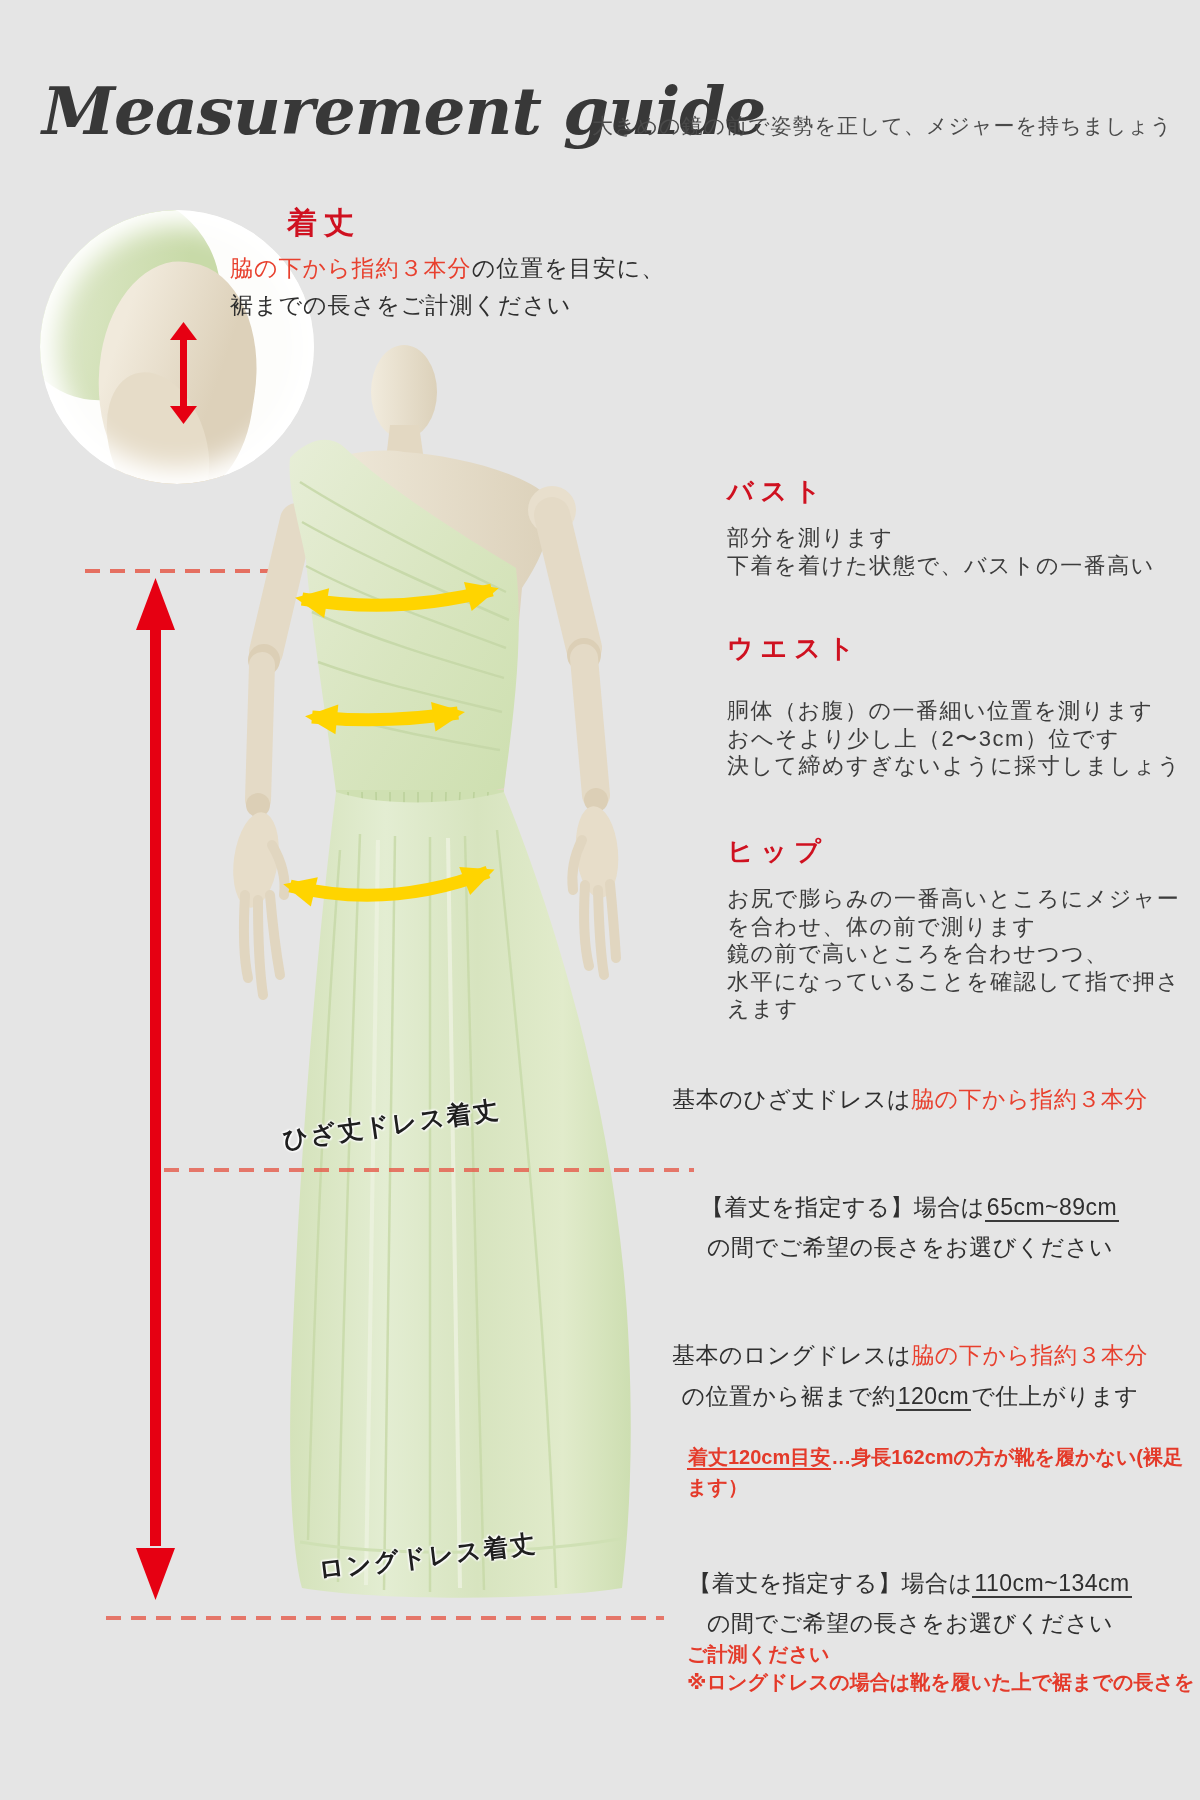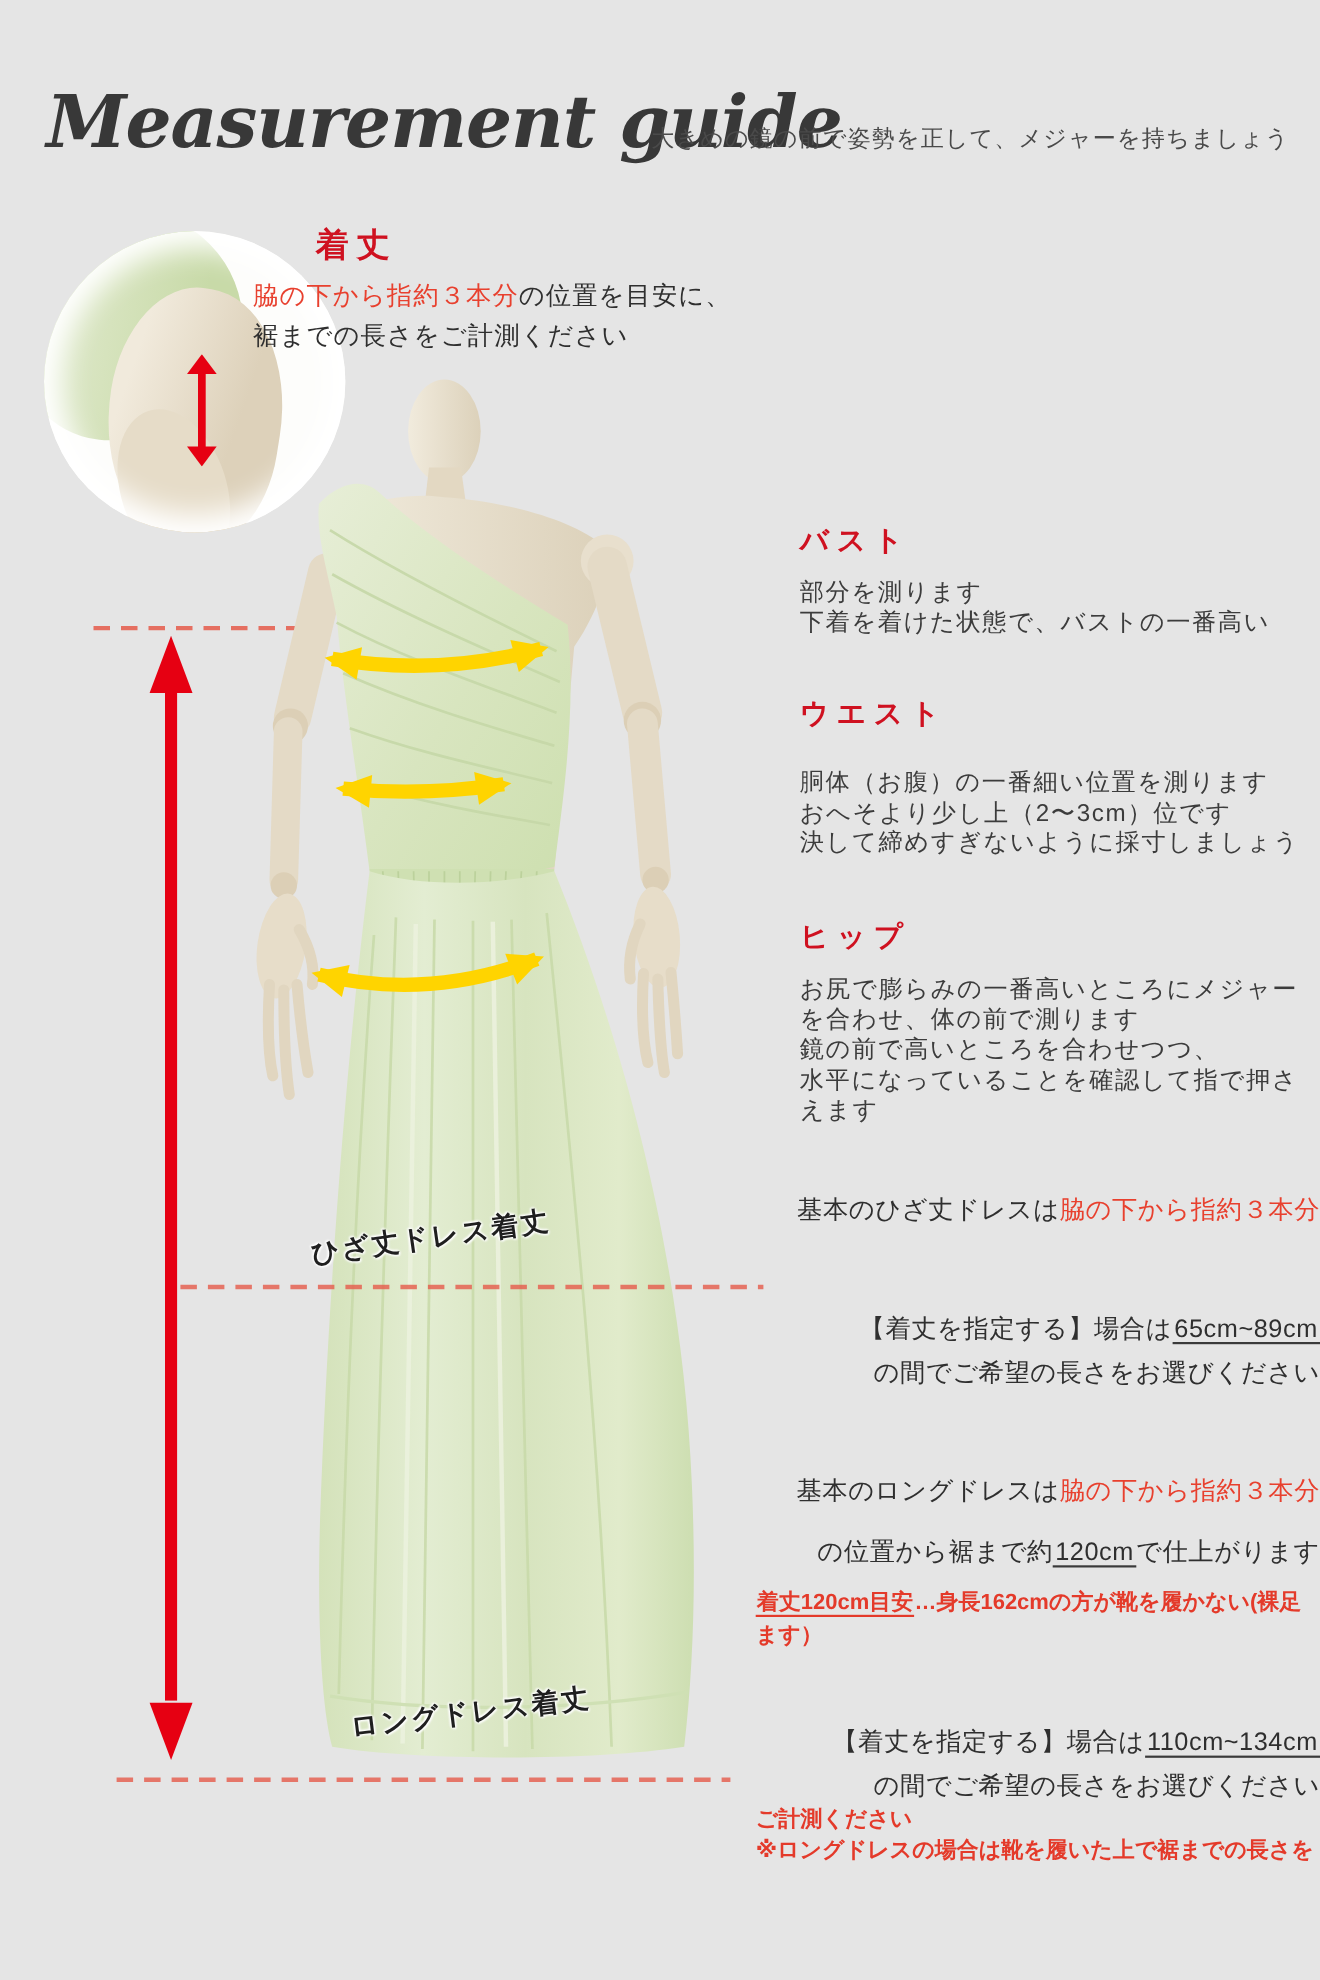--- a/index.html
+++ b/index.html
@@ -16,21 +16,21 @@
   .abs{position:absolute}
   .z2{z-index:3}
   .title{font-family:"DejaVu Serif",serif;font-style:italic;font-weight:700;font-size:66px;color:#383838;letter-spacing:-1px}
   .subtitle{font-size:21px;color:#4a4a4a;letter-spacing:1px}
   .red-heading{color:var(--heading-red);font-weight:700}
   .kitake-heading{font-size:30px;letter-spacing:7px}
   .sec-heading{font-size:26px;letter-spacing:7px}
   .body-line{font-size:22px;line-height:27.5px;letter-spacing:1.5px;color:var(--text-dark);white-space:nowrap}
   .kitake-line{font-size:23px;line-height:36px;letter-spacing:1px;white-space:nowrap;color:#2f2f2f}
   .red-inline{color:var(--inline-red)}
-  .center-block{width:580px;text-align:right}
+  .center-block{width:580px;text-align:center}
   .center-line{font-size:23px;letter-spacing:.5px;white-space:nowrap;color:#2f2f2f}
   .u{border-bottom:2px solid #3a3a3a;padding:0 2px}
   .note-red{color:var(--note-red);font-weight:700;font-size:20px;line-height:29.5px;white-space:nowrap}
   .warn-red{color:var(--note-red);font-weight:700;font-size:20px;line-height:28px;white-space:nowrap}
   .u-red{border-bottom:2px solid var(--note-red);padding:0 1px}
   .diag-label{font-size:25px;font-weight:700;color:#1f1f1f;letter-spacing:2px;white-space:nowrap;
     text-shadow:0 0 3px #fff,0 0 3px #fff,1px 1px 2px #fff,-1px -1px 2px #fff}
   .inset{border-radius:50%;overflow:hidden;background:#fdfdfb;z-index:1}
   .inset .blob{position:absolute}
   .feather{position:absolute;inset:0;border-radius:50%;box-shadow:inset 0 0 26px 16px #ffffff}
@@ -210,21 +210,21 @@
   <div class="abs z2 center-block" style="left:620px;top:1084px">
     <div class="center-line"><span>基本のひざ丈ドレスは</span><span class="red-inline">脇の下から指約３本分</span></div>
   </div>
   <div class="abs z2 center-block" style="left:620px;top:1192px">
     <div class="center-line"><span>【着丈を指定する】場合は</span><span class="u">65cm~89cm</span></div>
     <div class="center-line" style="margin-top:9px">の間でご希望の長さをお選びください</div>
   </div>
 
   <div class="abs z2 center-block" style="left:620px;top:1340px">
     <div class="center-line"><span>基本のロングドレスは</span><span class="red-inline">脇の下から指約３本分</span></div>
-    <div class="center-line" style="margin-top:24px"><span>の位置から裾まで約</span><span class="u">120cm</span><span>で仕上がります</span></div>
+    <div class="center-line" style="margin-top:10px"><span>の位置から裾まで約</span><span class="u">120cm</span><span>で仕上がります</span></div>
   </div>
 
   <div class="abs z2" style="left:687px;top:1443px">
     <div class="note-red"><span class="u-red">着丈120cm目安</span><span>…身長162cmの方が靴を履かない(裸足</span></div>
     <div class="note-red">ます）</div>
   </div>
 
   <div class="abs z2 center-block" style="left:620px;top:1568px">
     <div class="center-line"><span>【着丈を指定する】場合は</span><span class="u">110cm~134cm</span></div>
     <div class="center-line" style="margin-top:9px">の間でご希望の長さをお選びください</div>

